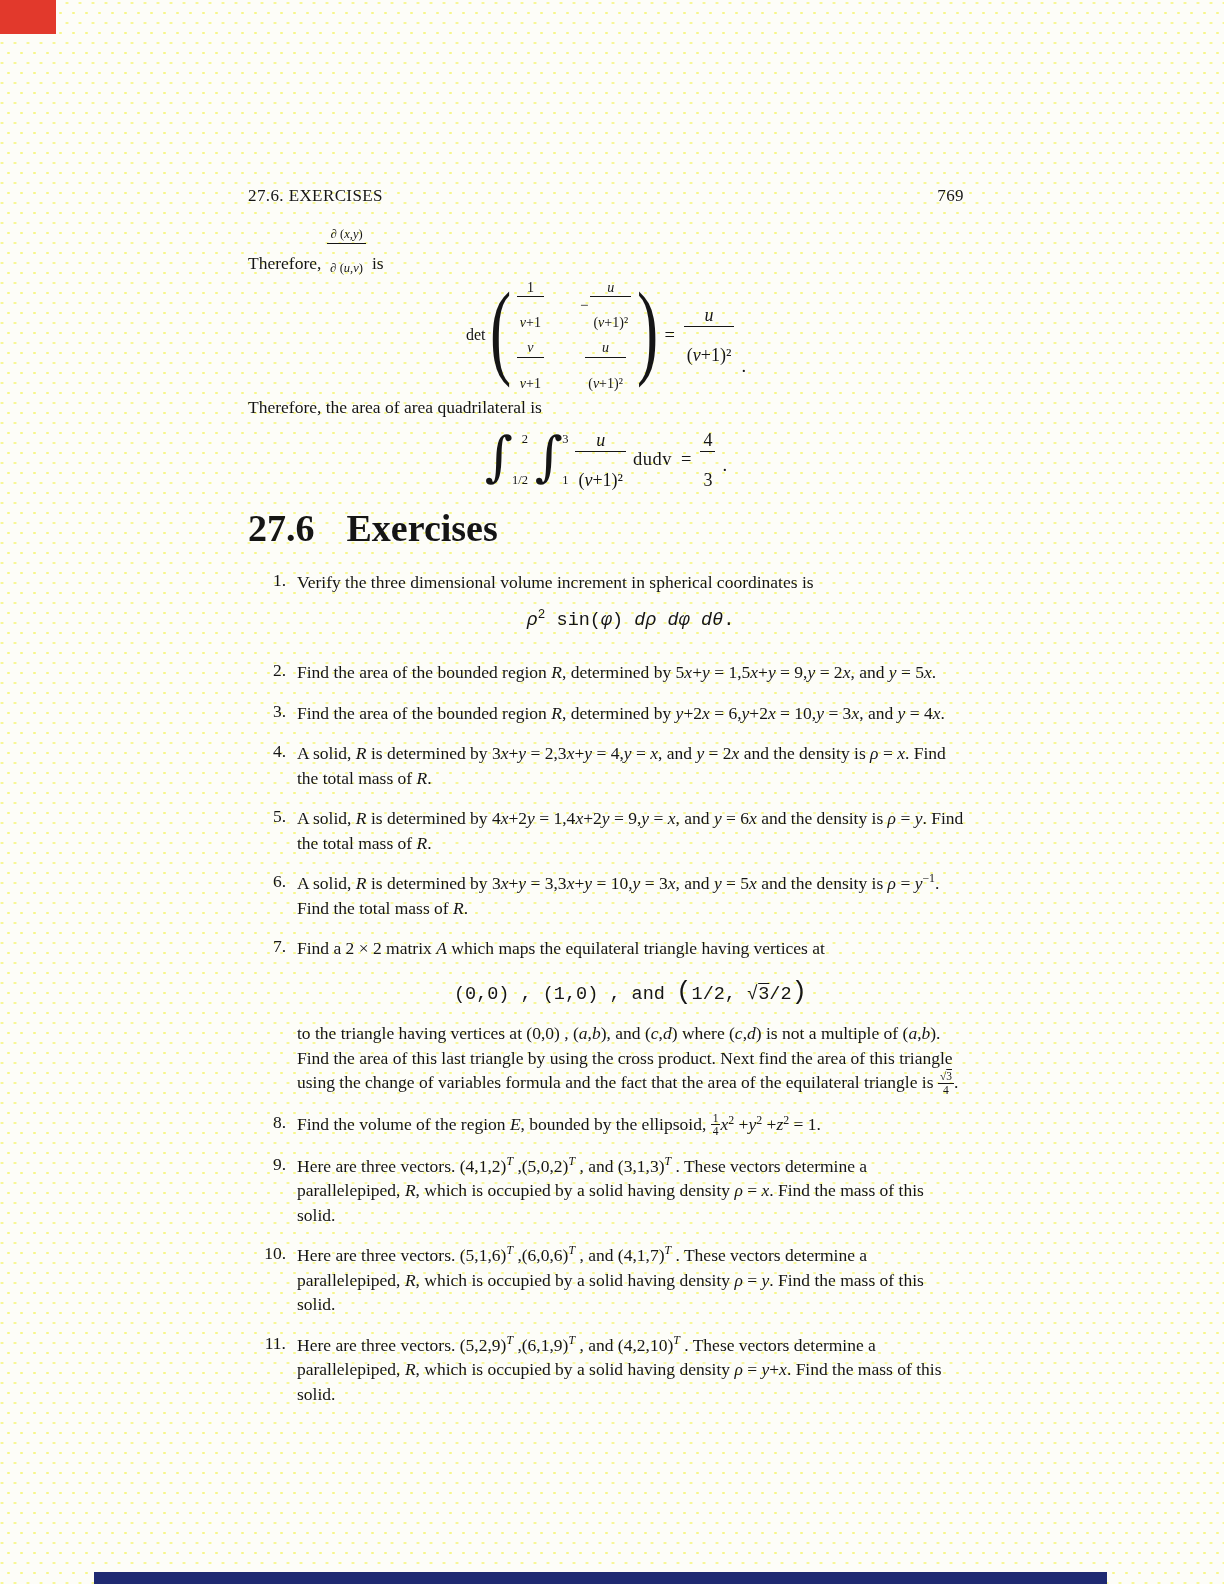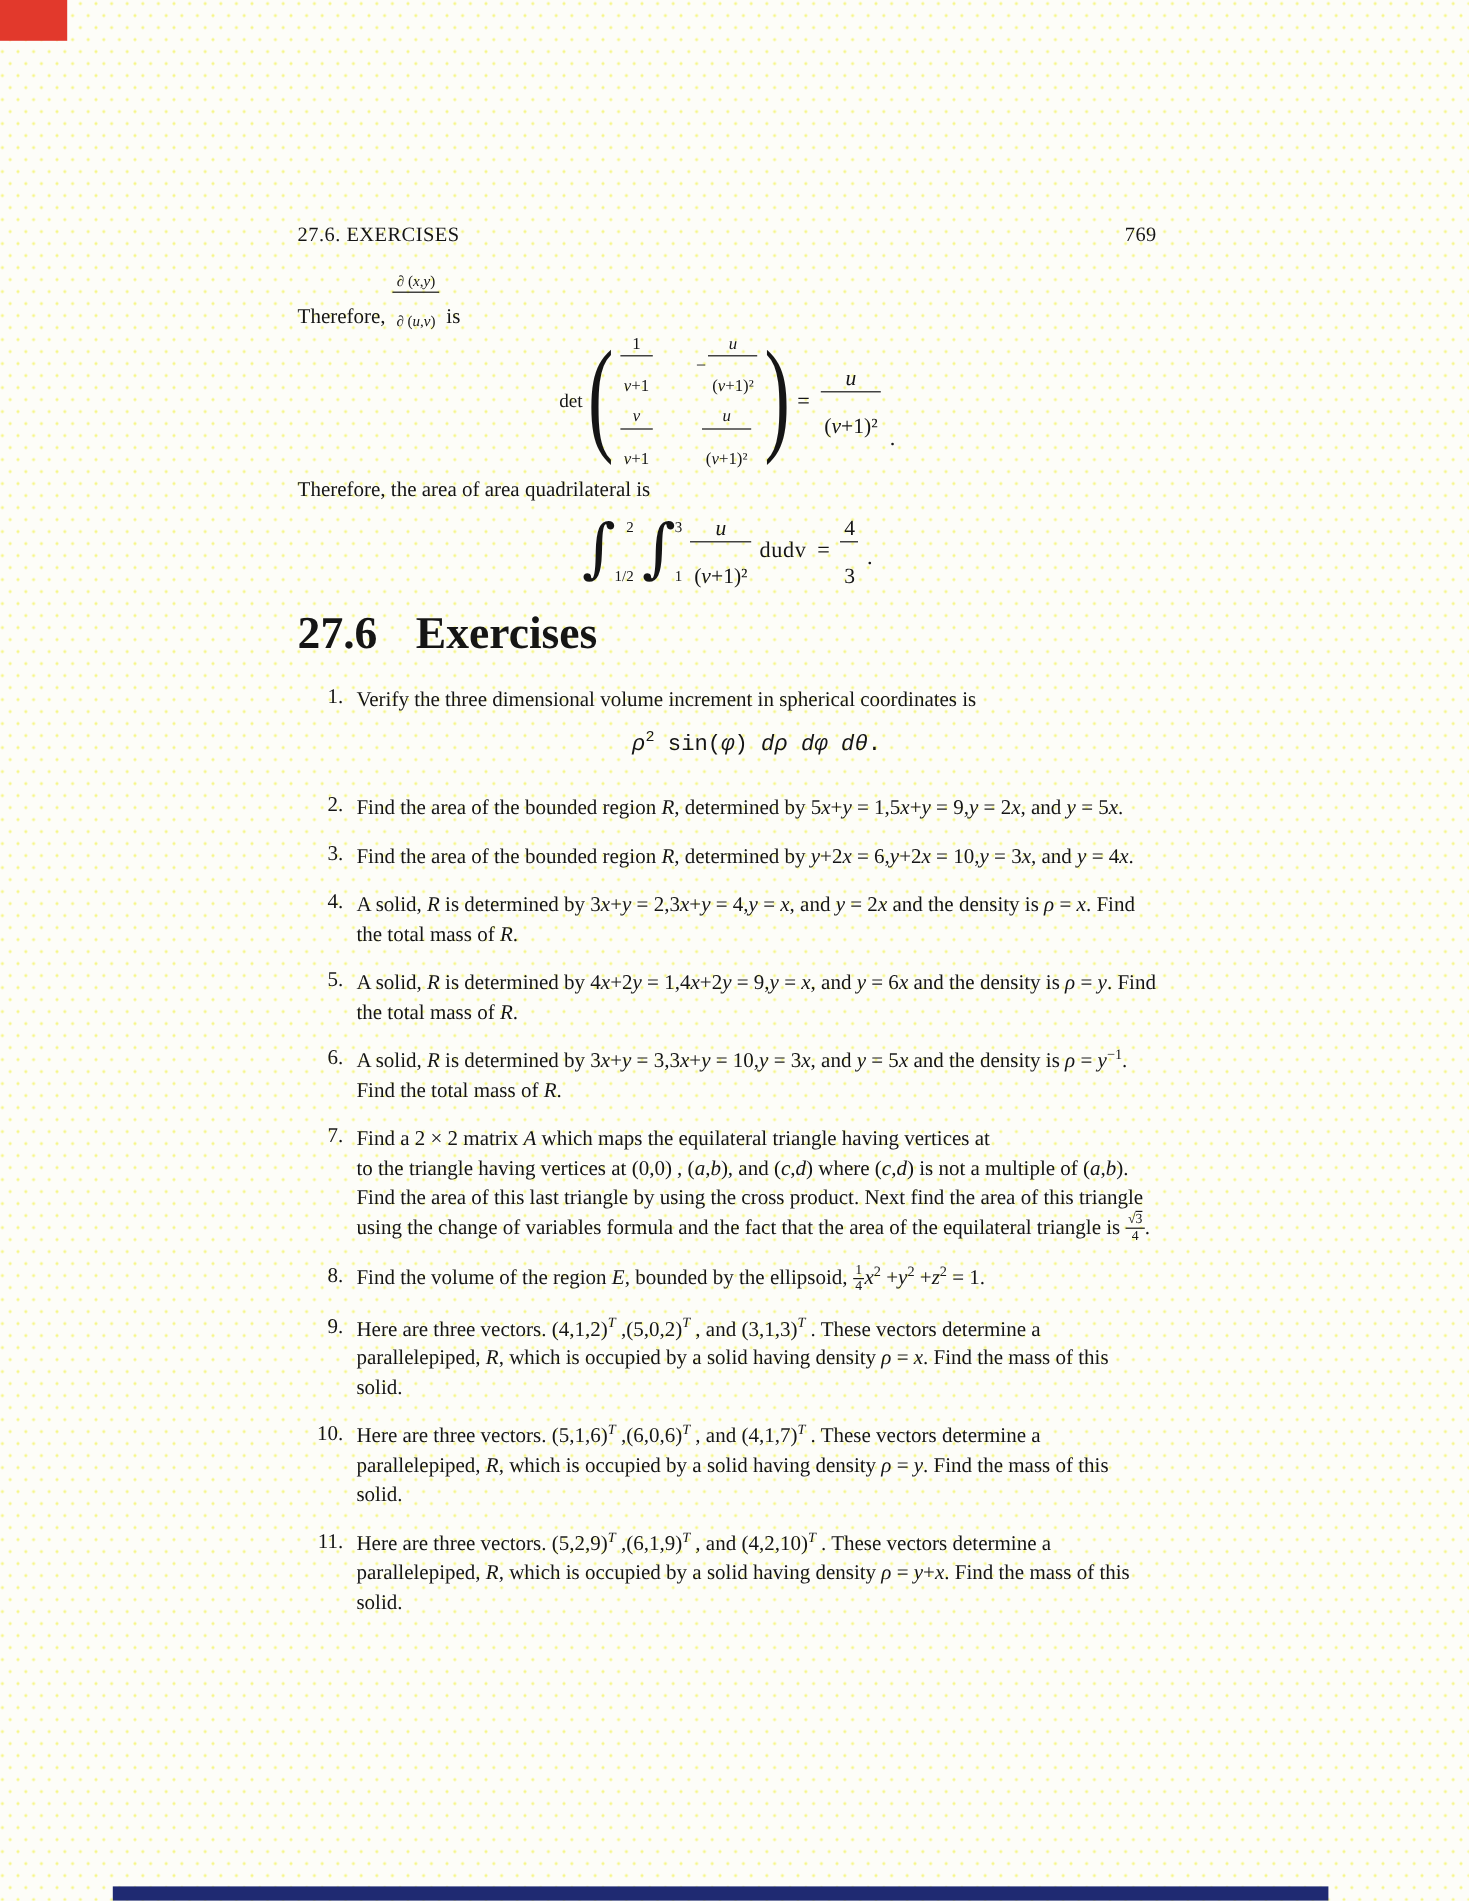--- a/index.html
+++ b/index.html
@@ -192,20 +192,21 @@
         <li class="exitem">
           <span class="exnum">6.</span>
           <div class="extext">
             <div>A solid, <i>R</i> is determined by 3<i>x</i>+<i>y</i> = 3,3<i>x</i>+<i>y</i> = 10,<i>y</i> = 3<i>x</i>, and <i>y</i> = 5<i>x</i> and the density is <i>ρ</i> = <i>y</i><sup>−1</sup>. Find the total mass of <i>R</i>.</div>
           </div>
         </li>
         <li class="exitem">
           <span class="exnum">7.</span>
           <div class="extext">
             <div>Find a 2 × 2 matrix <i>A</i> which maps the equilateral triangle having vertices at</div>
+            <div class="exformula">(0,0) , (1,0) , and <span class="bigp">(</span>1/2, <span class="sqrt">√<span class="ov">3</span></span>/2<span class="bigp">)</span></div>
             <div>to the triangle having vertices at (0,0) , (<i>a</i>,<i>b</i>), and (<i>c</i>,<i>d</i>) where (<i>c</i>,<i>d</i>) is not a multiple of (<i>a</i>,<i>b</i>). Find the area of this last triangle by using the cross product. Next find the area of this triangle using the change of variables formula and the fact that the area of the equilateral triangle is <span class="sfrac"><span class="fn"><span class="sqrt">√<span class="ov">3</span></span></span><span class="fd">4</span></span>.</div>
           </div>
         </li>
         <li class="exitem">
           <span class="exnum">8.</span>
           <div class="extext">
             <div>Find the volume of the region <i>E</i>, bounded by the ellipsoid, <span class="sfrac"><span class="fn">1</span><span class="fd">4</span></span><i>x</i><sup>2</sup> +<i>y</i><sup>2</sup> +<i>z</i><sup>2</sup> = 1.</div>
           </div>
         </li>
         <li class="exitem">

